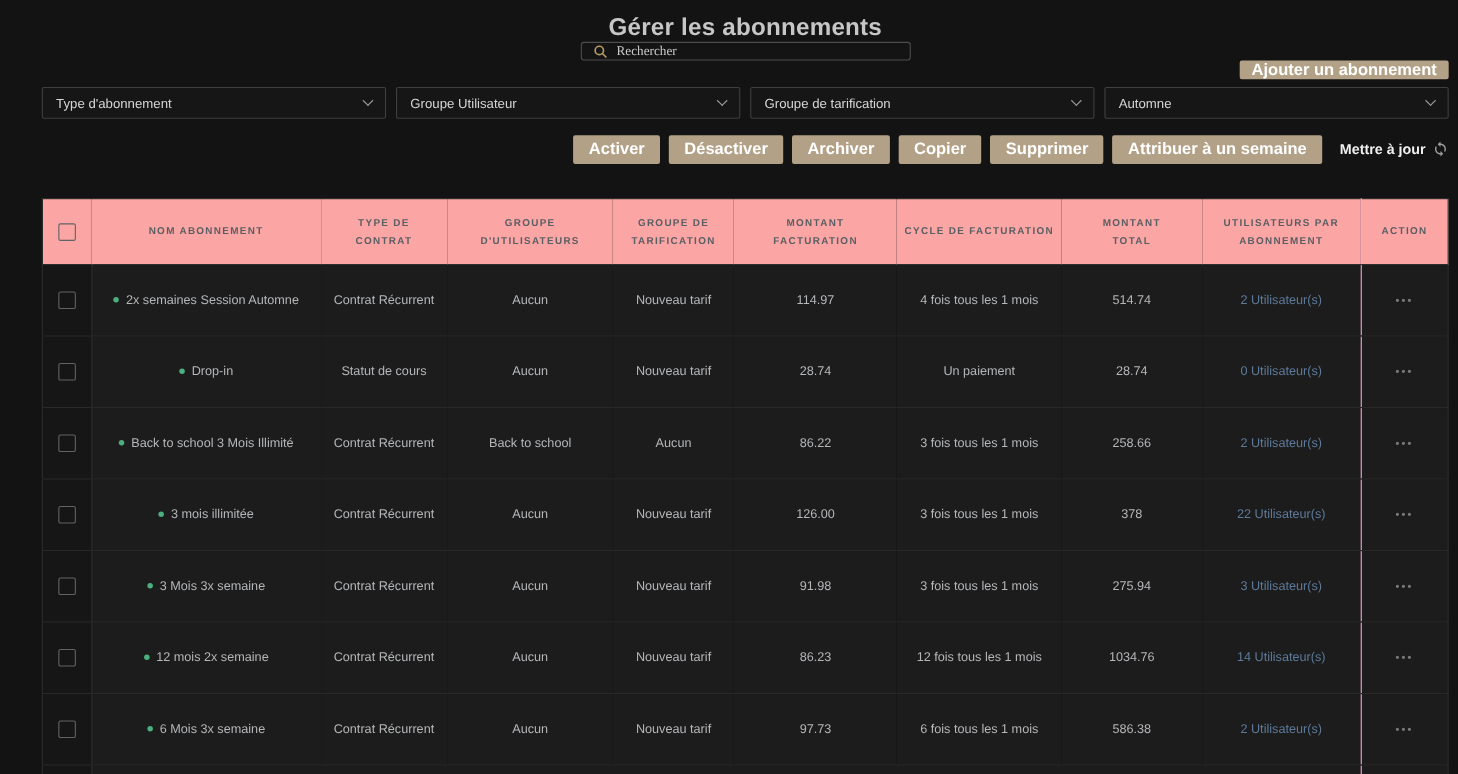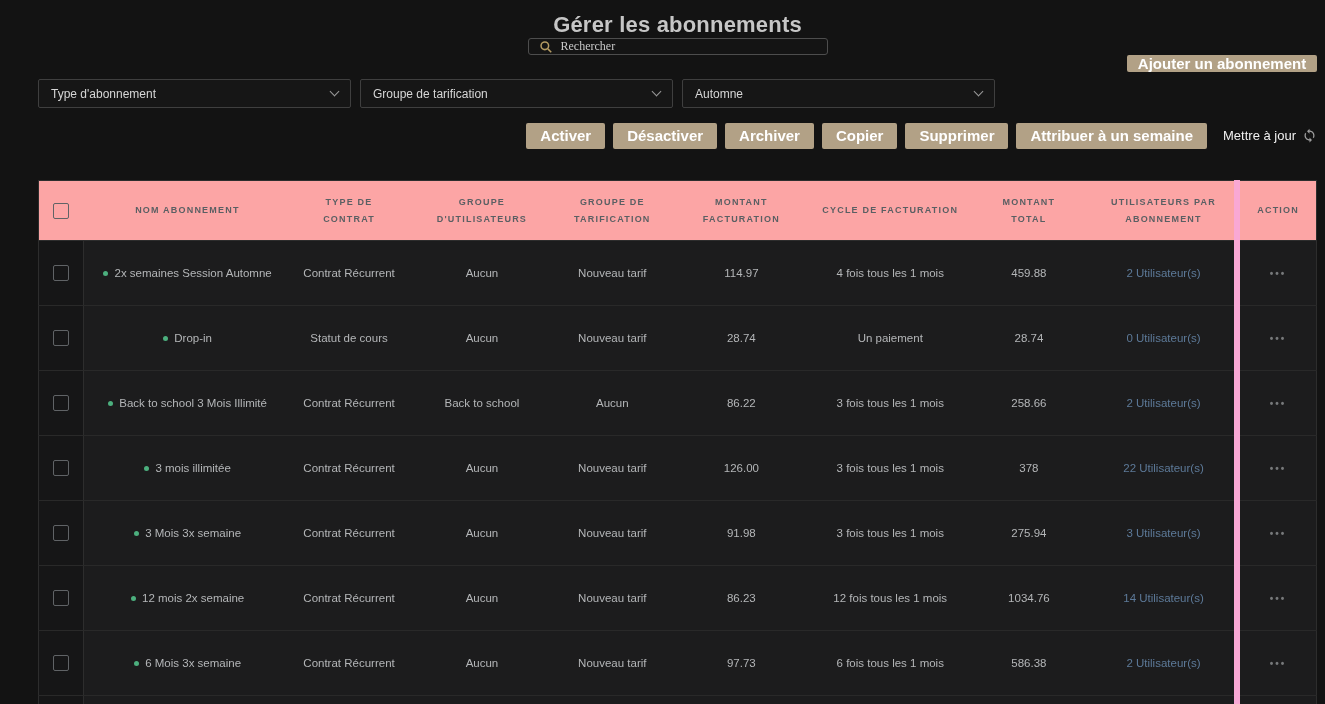--- a/index.html
+++ b/index.html
@@ -64,21 +64,21 @@
   
   .actions-row {
     display: flex; align-items: center; justify-content: flex-end; gap: 8px;
     margin: 14px 8px 0 38px; height: 27px;
   }
   .action-btn { height: 26px; padding: 0 14px; }
   .update-group {
     display: flex; align-items: center; gap: 6px;
     margin-left: 8px; cursor: pointer;
   }
-  .update-label { font-size: 13px; font-weight: normal; color: #f0f0f0; text-align: center; }
+  .update-label { font-size: 13px; font-weight: bold; color: #f0f0f0; text-align: center; }
 
   
   .table-wrap { margin: 31px 8px 0 38px; }
   table {
     width: 100%; border-collapse: collapse; table-layout: fixed;
     border: 1px solid #2d2d2d; border-bottom: none;
   }
   thead th {
     height: 60px; background: #fca5a5;
     font-size: 9px; font-weight: bold; letter-spacing: 1.2px;
@@ -91,21 +91,21 @@
   .hw-60  { max-width: 62px; }
   .hw-120 { max-width: 122px; }
   tbody td {
     height: 65px; background: #1c1c1d;
     font-size: 11.5px; color: #b4b6b8;
     text-align: center; vertical-align: middle;
     border-bottom: 1px solid #292929;
     overflow: hidden;
   }
   td.cb-cell { background: #161617; border-right: 1px solid #2d2d2d; }
-  th.action-col, td.action-col { border-left: 6px solid #f9a8d4; }
+  th.action-col, td.action-col { border-left: 1px solid #f9a8d4; }
   .checkbox {
     display: inline-block; width: 16px; height: 16px;
     border: 1px solid #606366; border-radius: 2px;
     background: transparent; cursor: pointer; vertical-align: middle;
   }
   .status-dot {
     display: inline-block; width: 5px; height: 5px; border-radius: 50%;
     background: #4caf7e; margin-right: 6px; vertical-align: middle;
   }
   .users-link { color: #5d7a99; text-decoration: none; cursor: pointer; }
@@ -129,20 +129,24 @@
       </svg>
     </span>
     <input type="text" placeholder="Rechercher" style="">
   </div>
   <button class="btn-primary add-btn">Ajouter un abonnement</button>
 </div>
 
 <div class="filters">
   <div class="select-box">
     <span class="sel-label">Type d'abonnement</span>
+    <span class="chevron"></span>
+  </div>
+  <div class="select-box">
+    <span class="sel-label">Groupe Utilisateur</span>
     <span class="chevron"></span>
   </div>
   <div class="select-box">
     <span class="sel-label">Groupe de tarification</span>
     <span class="chevron"></span>
   </div>
   <div class="select-box">
     <span class="sel-label">Automne</span>
     <span class="chevron"></span>
   </div>
@@ -201,21 +205,21 @@
       <span class="checkbox"></span>
     </td>
     <td>
       <span class="status-dot"></span><span>2x semaines Session Automne</span>
     </td>
     <td>Contrat Récurrent</td>
     <td>Aucun</td>
     <td>Nouveau tarif</td>
     <td>114.97</td>
     <td>4 fois tous les 1 mois</td>
-    <td>459.88</td>
+    <td>514.74</td>
     <td>
       <a class="users-link">2 Utilisateur(s)</a>
     </td>
     <td class="action-col">
       <button class="ellipsis-btn">•••</button>
     </td>
   </tr>
 
   <tr>
     <td class="cb-cell">

